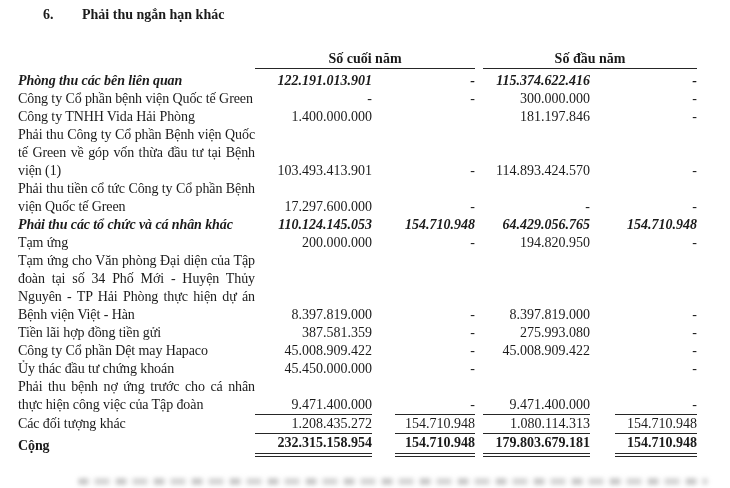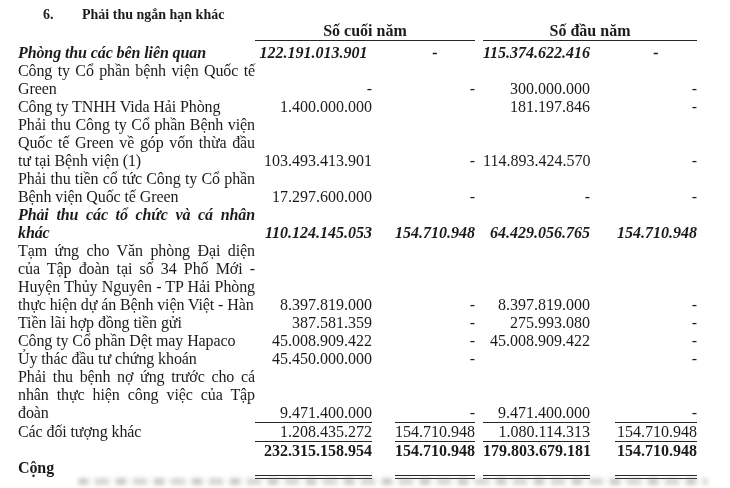--- a/index.html
+++ b/index.html
@@ -11,45 +11,45 @@
     font-family:"Liberation Serif", "DejaVu Serif", serif;
     color:#1b1b1b;
   }
   .heading {
     position:absolute; top:7px; left:43px;
     font-size:14px; font-weight:bold;
     white-space:nowrap;
   }
   .heading .num { display:inline-block; width:39px; }
   table.tbl {
-    position:absolute; top:20px; left:18px;
+    position:absolute; top:48px; left:18px;
     width:679px;
     border-collapse:collapse;
     table-layout:fixed;
-    font-size:16px; line-height:18px;
+    font-size:14px; line-height:18px;
   }
   .tbl td { padding:0; vertical-align:bottom; }
   .tbl thead td { font-weight:bold; }
   .grp  { text-align:center; border-bottom:1.5px solid #262626; padding-bottom:1px; height:20px; }
   .sub  { text-align:right; border-bottom:1.5px solid #262626; padding-right:2px; height:20px; }
   .lbl  {
     text-align:justify; text-align-last:left;
     padding-right:4px; letter-spacing:-0.1px;
   }
   .val  { text-align:right; padding-right:2px; white-space:nowrap; }
   .gap  {}
-  .tbl tbody tr:first-child td { padding-top:3px;text-align:center; }
+  .tbl tbody tr:first-child td { padding-top:3px; }
   tr.bold-italic td { font-weight:bold; font-style:italic; }
   tr.bold td        { font-weight:bold; }
   tr.rule-top td.val { border-top:1.5px solid #262626; }
   tr.total td.val {
     font-weight:bold;
     border-top:1.5px solid #262626;
     border-bottom:4px double #262626;
-    padding-bottom:15px;
+    padding-bottom:1px;
   }
   .scan-smudge {
     position:absolute; left:78px; right:22px; bottom:3px; height:7px;
     background:repeating-linear-gradient(90deg,
       rgba(140,140,140,0.45) 0px 10px,
       rgba(200,200,200,0.12) 10px 17px,
       rgba(150,150,150,0.38) 17px 31px,
       rgba(210,210,210,0.10) 31px 38px);
     filter:blur(2px);
     border-radius:3px;
@@ -138,20 +138,30 @@
           <td class="lbl">Phải thu các tổ chức và cá nhân khác</td>
           <td class="val">110.124.145.053</td>
           <td class="gap"></td>
           <td class="val">154.710.948</td>
           <td class="gap"></td>
           <td class="val">64.429.056.765</td>
           <td class="gap"></td>
           <td class="val">154.710.948</td>
         </tr>
         <tr>
+          <td class="lbl">Tạm ứng</td>
+          <td class="val">200.000.000</td>
+          <td class="gap"></td>
+          <td class="val">-</td>
+          <td class="gap"></td>
+          <td class="val">194.820.950</td>
+          <td class="gap"></td>
+          <td class="val">-</td>
+        </tr>
+        <tr>
           <td class="lbl">Tạm ứng cho Văn phòng Đại diện của Tập đoàn tại số 34 Phố Mới - Huyện Thủy Nguyên - TP Hải Phòng thực hiện dự án Bệnh viện Việt - Hàn</td>
           <td class="val">8.397.819.000</td>
           <td class="gap"></td>
           <td class="val">-</td>
           <td class="gap"></td>
           <td class="val">8.397.819.000</td>
           <td class="gap"></td>
           <td class="val">-</td>
         </tr>
         <tr>

